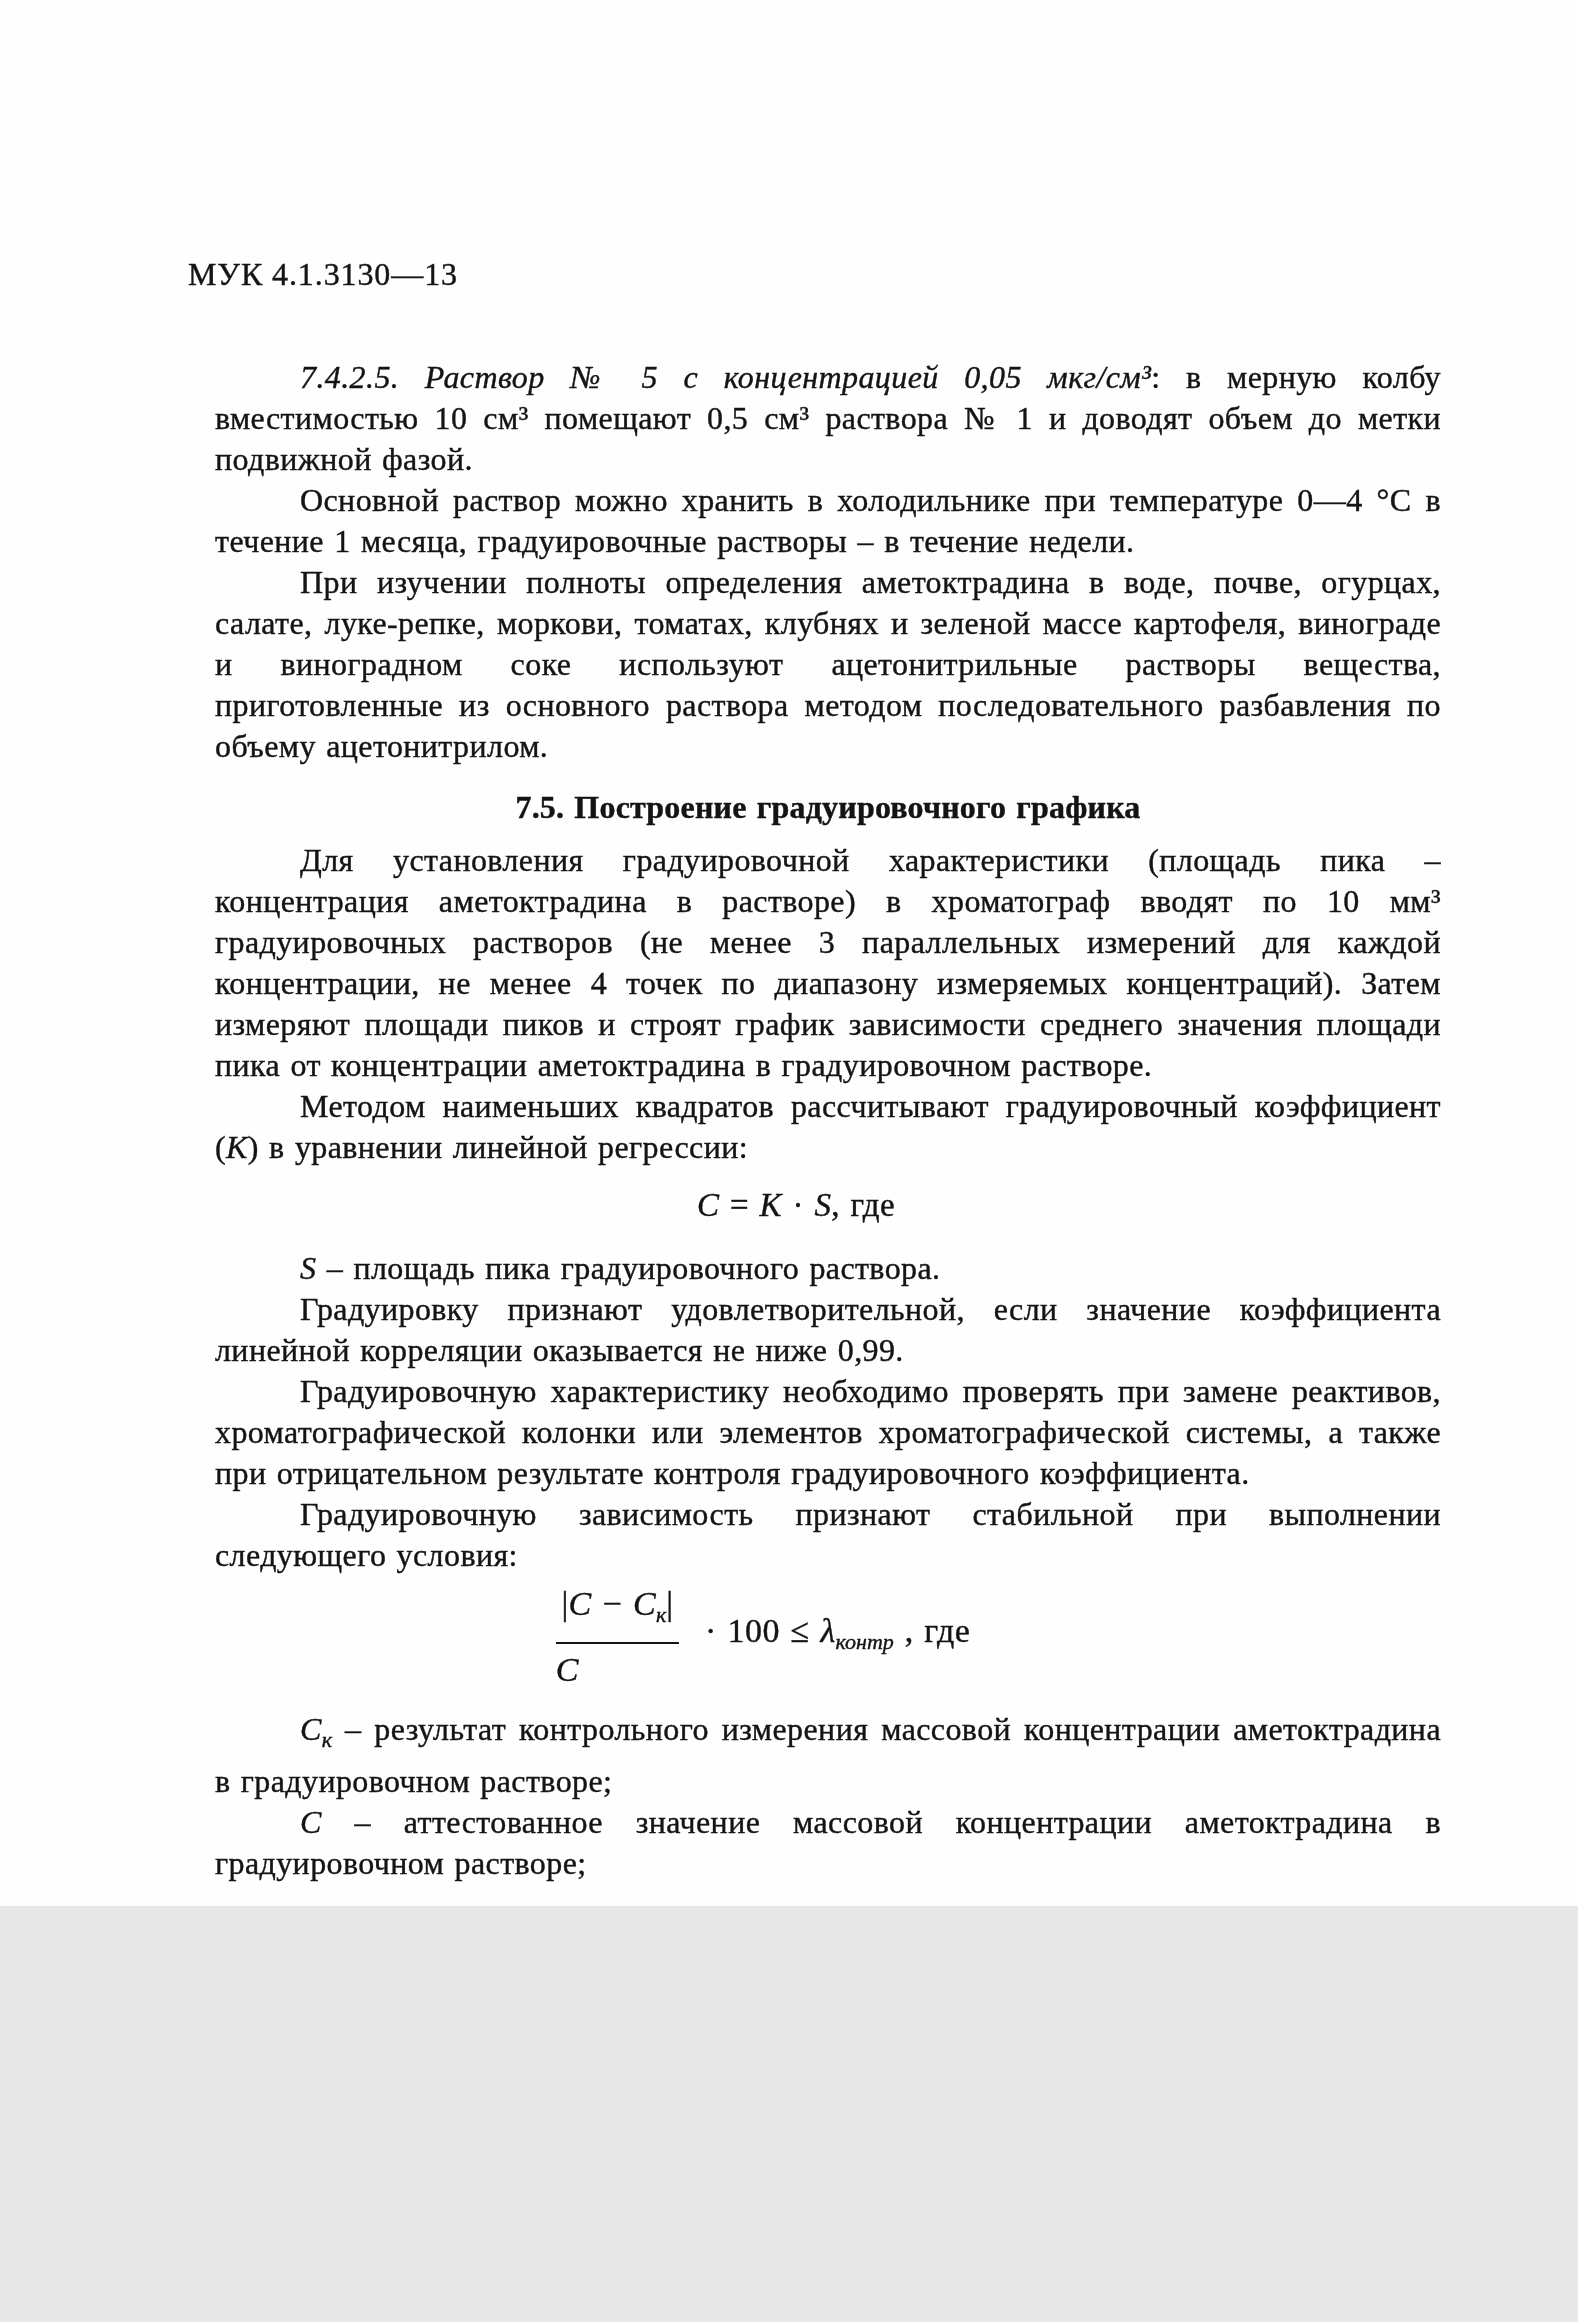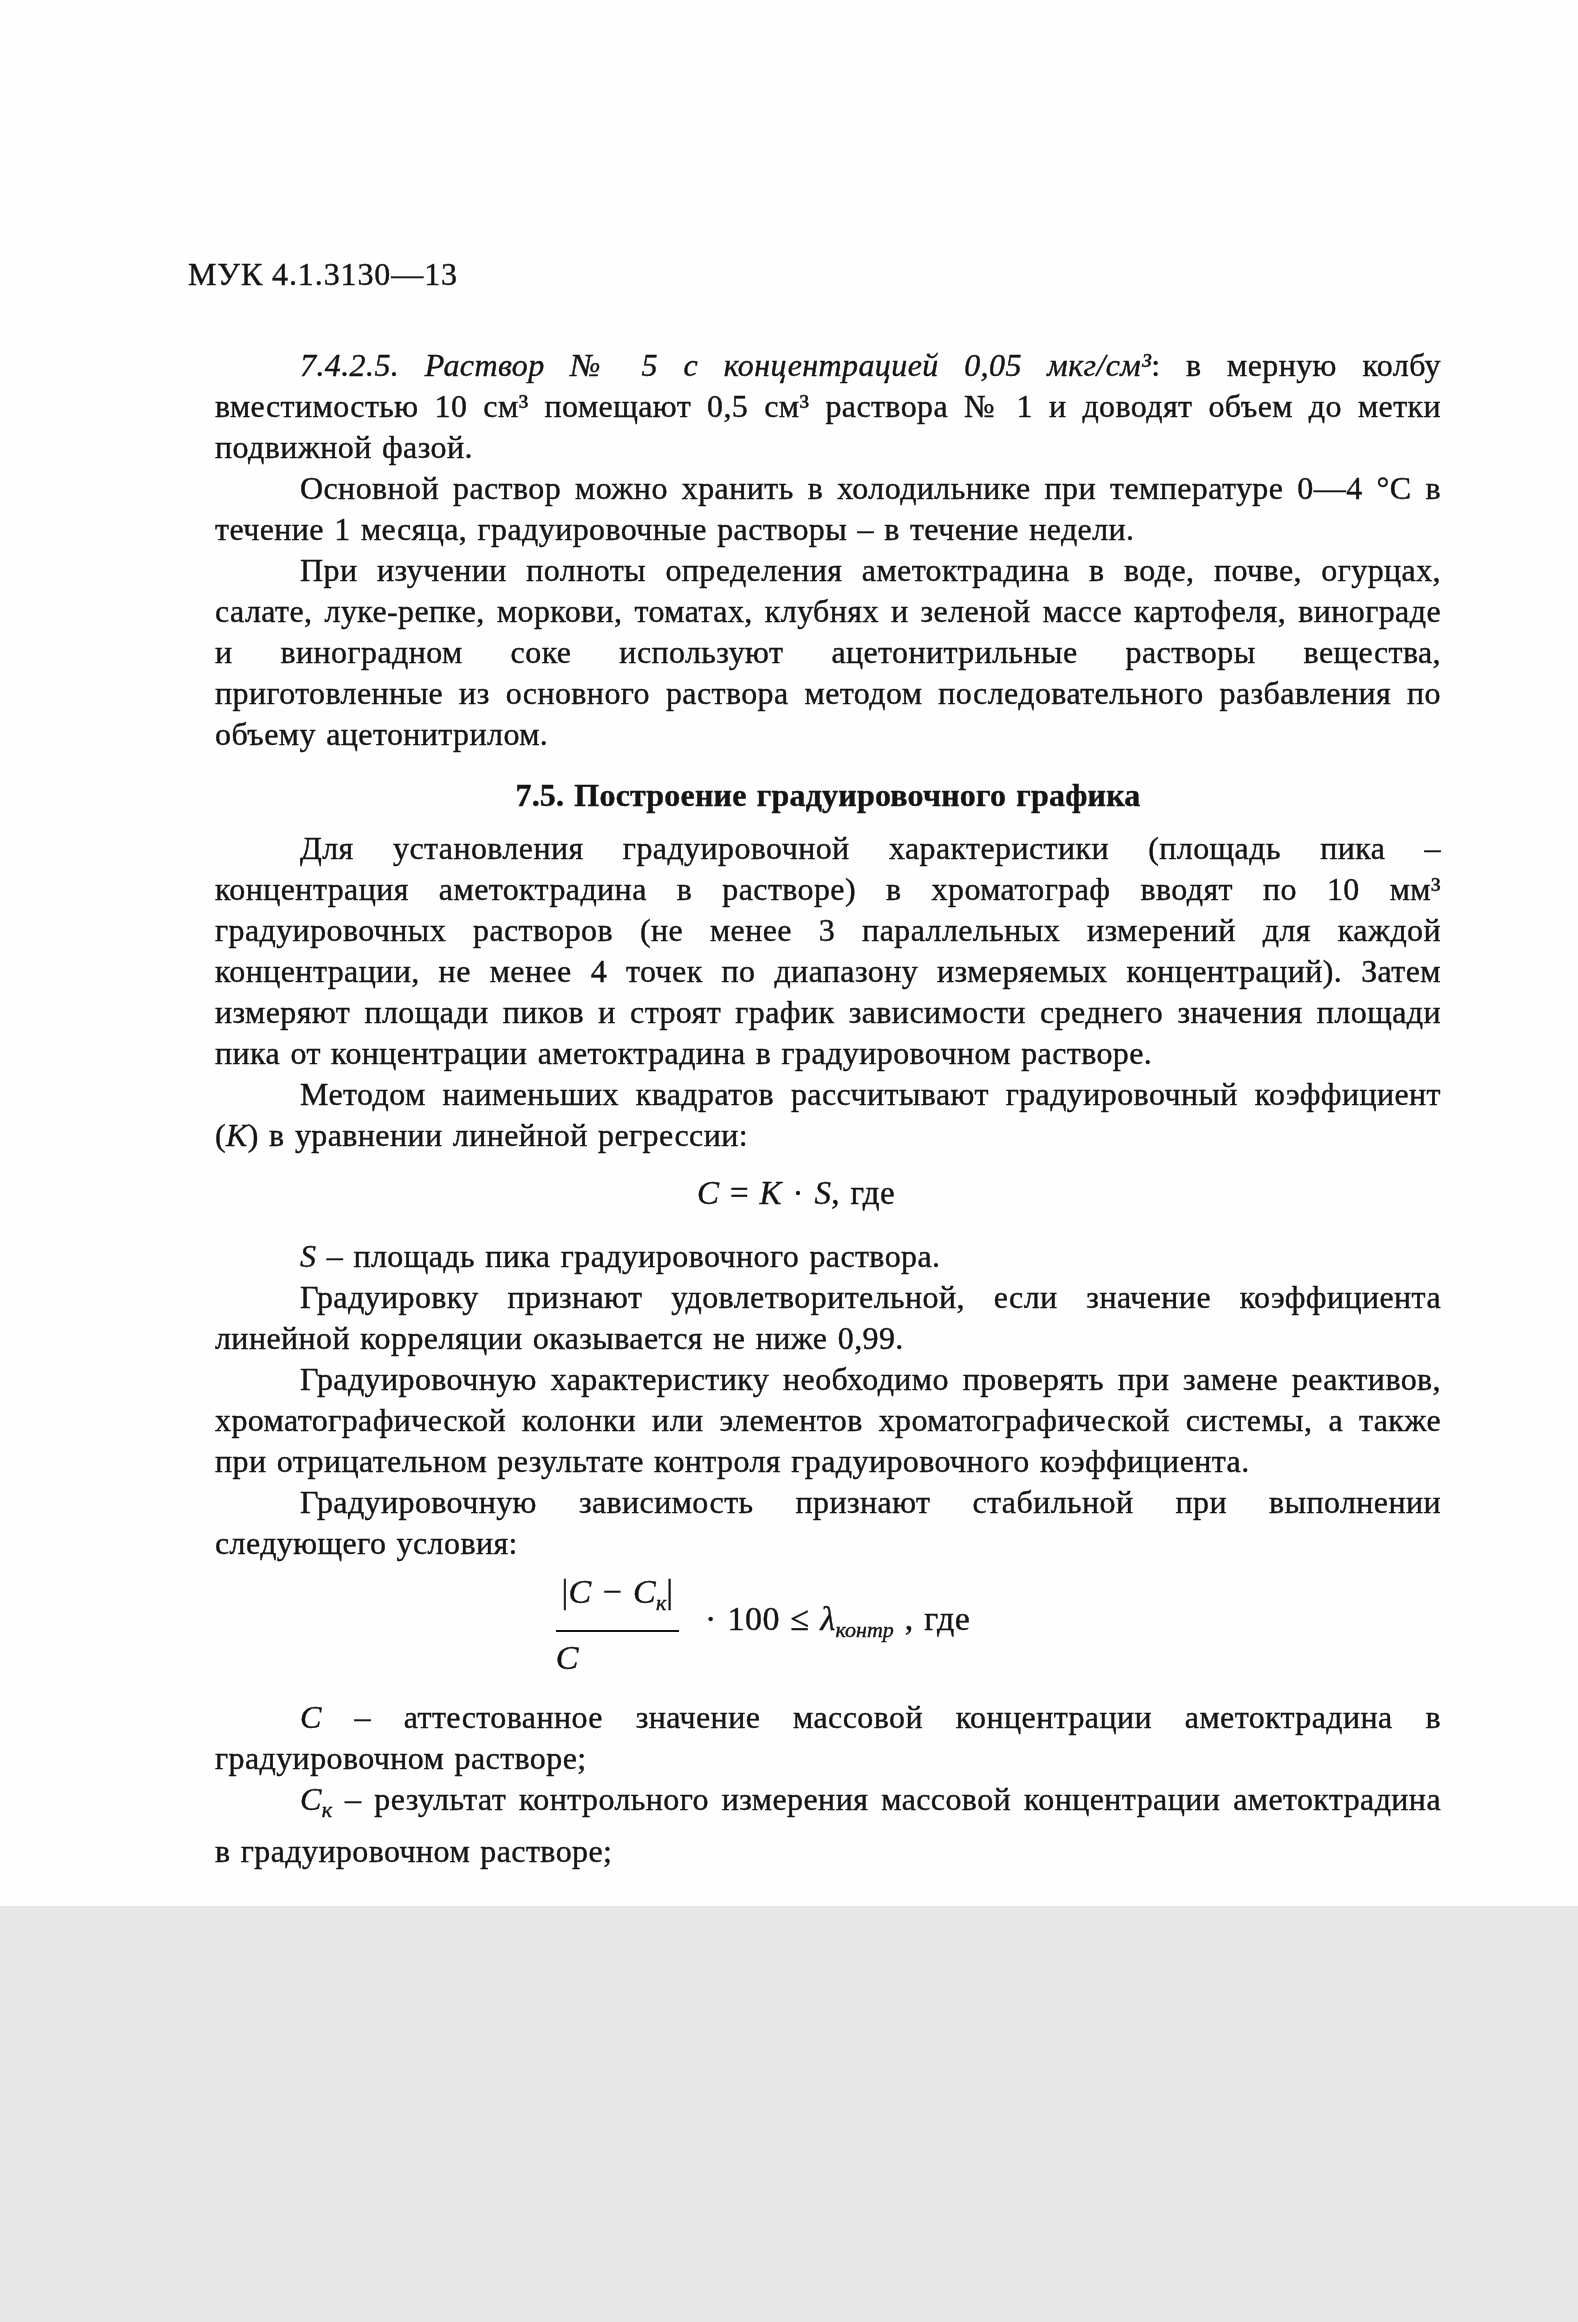--- a/index.html
+++ b/index.html
@@ -22,21 +22,21 @@
     position: absolute;
     left: 188px;
     top: 256px;
     font-size: 32px;
     letter-spacing: 0.9px;
     white-space: nowrap;
   }
   .content {
     position: absolute;
     left: 215px;
-    top: 345px;
+    top: 357px;
     width: 1226px;
     font-size: 32px;
     line-height: 41px;
     letter-spacing: 0.4px;
     word-spacing: 1.9px;
   }
   .para {
     margin: 0;
     text-align: justify;
     text-indent: 85px;
@@ -126,22 +126,22 @@
     <p class="para">Градуировочную зависимость признают стабильной при выполнении следующего условия:</p>
 
     <div class="formula-block">
       <span class="frac">
         <span class="num"><span>|</span><span class="italic">C</span><span> − </span><span class="italic">C</span><span class="sub">к</span><span>|</span></span>
         <span class="den"><span class="italic">C</span></span>
       </span>
       <span><span>· 100 ≤ </span><span class="italic">λ</span><span class="sub">контр</span><span> , где</span></span>
     </div>
 
+    <p class="para"><span class="italic">C</span><span class="sub">к</span><span> – результат контрольного измерения массовой концентрации аметоктрадина в градуировочном растворе;</span></p>
+
     <p class="para"><span class="italic">C</span><span> – аттестованное значение массовой концентрации аметоктрадина в градуировочном растворе;</span></p>
-
-    <p class="para"><span class="italic">C</span><span class="sub">к</span><span> – результат контрольного измерения массовой концентрации аметоктрадина в градуировочном растворе;</span></p>
 
   </div>
 
   <div class="page-number">10</div>
 
 </div>
 
 
 </body></html>

